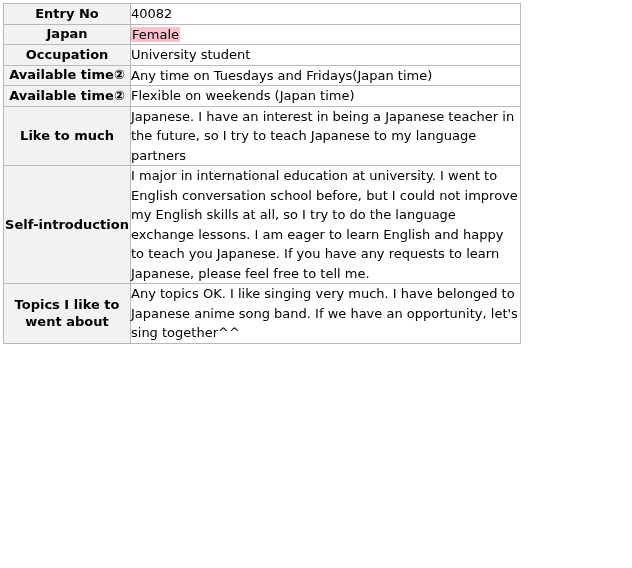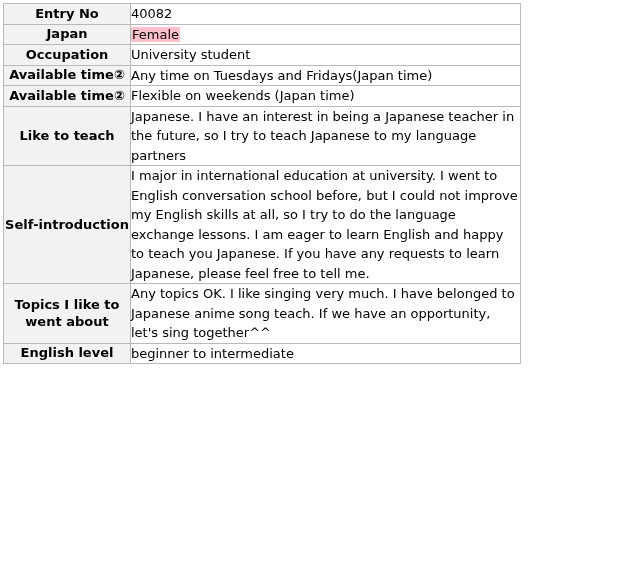--- a/index.html
+++ b/index.html
@@ -66,29 +66,25 @@
     </tr>
     <tr>
       <td class="label-cell">Available time②</td>
       <td class="value-cell">Any time on Tuesdays and Fridays(Japan time)</td>
     </tr>
     <tr>
       <td class="label-cell">Available time②</td>
       <td class="value-cell">Flexible on weekends (Japan time)</td>
     </tr>
     <tr>
-      <td class="label-cell">Like to teach</td>
+      <td class="label-cell">Like to much</td>
       <td class="value-cell">Japanese. I have an interest in being a Japanese teacher in the future, so I try to teach Japanese to my language partners</td>
     </tr>
     <tr>
       <td class="label-cell">Self-introduction</td>
       <td class="value-cell">I major in international education at university. I went to English conversation school before, but I could not improve my English skills at all, so I try to do the language exchange lessons. I am eager to learn English and happy to teach you Japanese. If you have any requests to learn Japanese, please feel free to tell me.</td>
     </tr>
     <tr>
       <td class="label-cell">Topics I like to went about</td>
-      <td class="value-cell">Any topics OK. I like singing very much. I have belonged to Japanese anime song teach. If we have an opportunity, let's sing together^^</td>
-    </tr>
-    <tr>
-      <td class="label-cell">English level</td>
-      <td class="value-cell">beginner to intermediate</td>
+      <td class="value-cell">Any topics OK. I like singing very much. I have belonged to Japanese anime song band. If we have an opportunity, let's sing together^^</td>
     </tr>
   </tbody>
 </table>
 
 </body></html>

